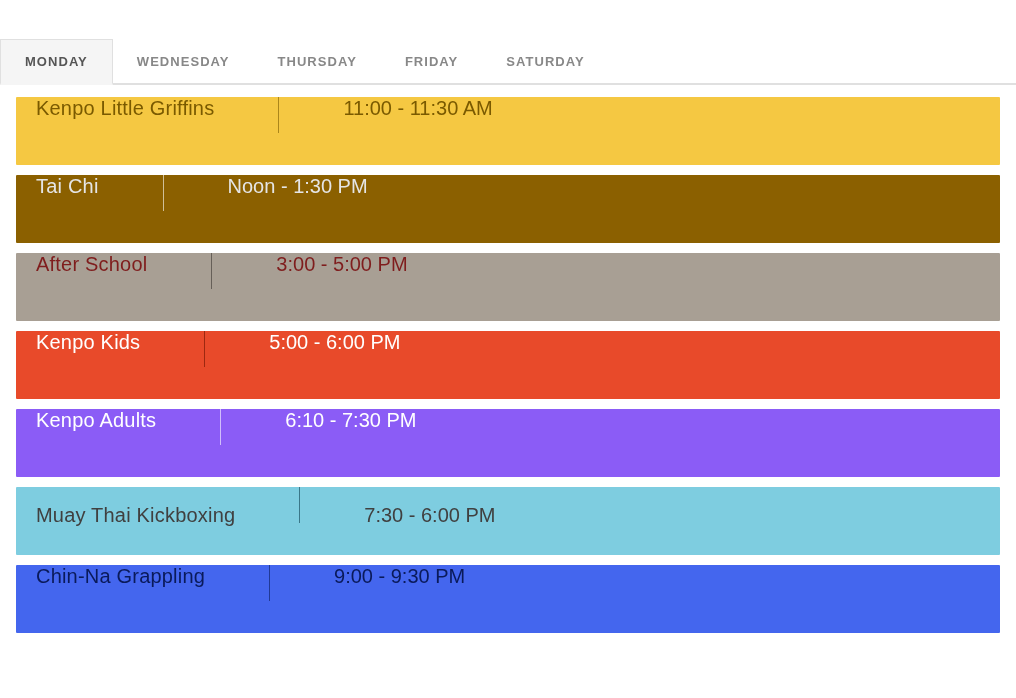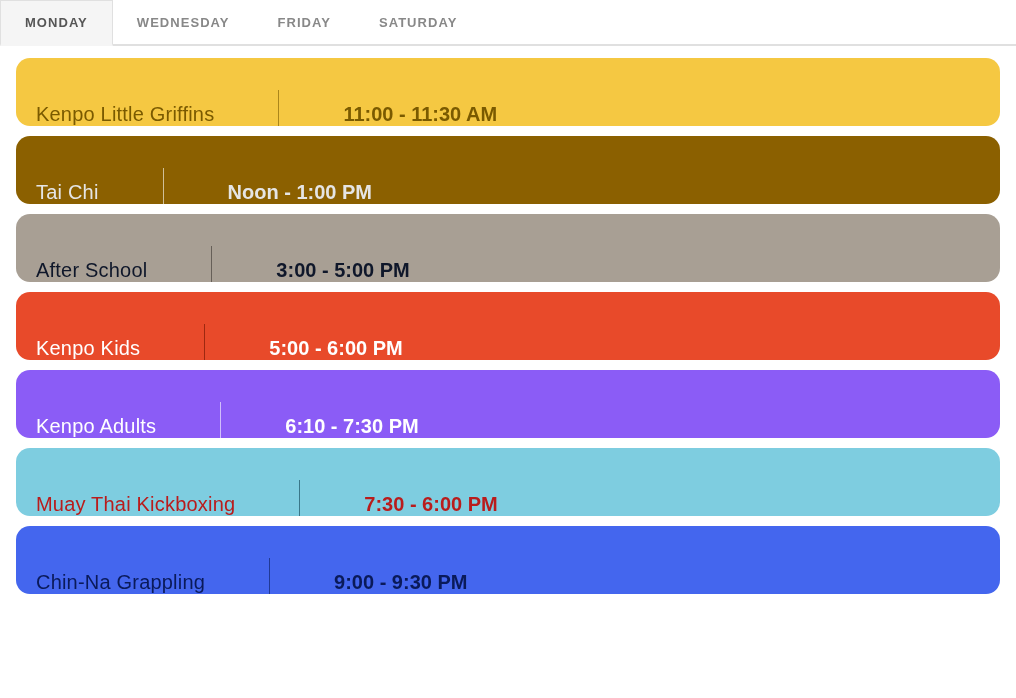--- a/index.html
+++ b/index.html
@@ -31,20 +31,21 @@
       padding: 14px 24px;
       font-size: 13px;
       font-weight: 600;
       letter-spacing: 0.08em;
       color: #888888;
       cursor: pointer;
       text-transform: uppercase;
       border: none;
       background: none;
       position: relative;
+      margin-top: 39px;
     }
 
     .day-tab.active {
       color: #555555;
       background: #f5f5f5;
       border-top: 1px solid #e0e0e0;
       border-left: 1px solid #e0e0e0;
       border-right: 1px solid #e0e0e0;
       margin-bottom: -2px;
       border-bottom: 2px solid #f5f5f5;
@@ -53,43 +54,43 @@
     
     .schedule-rows {
       padding: 12px 16px;
       display: flex;
       flex-direction: column;
       gap: 10px;
     }
 
     .schedule-row {
       display: flex;
-      align-items: flex-end;
+      align-items: flex-start;
       padding: 0 20px;
       height: 68px;
-      border-radius: 14px;
+      border-radius: 1px;
       gap: 44px;
     }
 
     .class-name {
       font-size: 20px;
       font-weight: 500;
       letter-spacing: 0.01em;
     }
 
     .divider {
       width: 1px;
       height: 36px;
       margin: 0 20px;
       opacity: 0.6;
     }
 
     .class-time {
       font-size: 20px;
-      font-weight: 700;
+      font-weight: 400;
     }
 
     
     .row-yellow {
       background-color: #F5C842;
     }
     .row-yellow .class-name,
     .row-yellow .class-time {
       color: #7a5a00;
     }
@@ -106,21 +107,21 @@
     }
     .row-brown .divider {
       background-color: #ffffff;
     }
 
     .row-gray {
       background-color: #A89F94;
     }
     .row-gray .class-name,
     .row-gray .class-time {
-      color: #0f172a;
+      color: #7f1d1d;
     }
     .row-gray .divider {
       background-color: #3a3530;
     }
 
     .row-red {
       background-color: #E84A2A;
     }
     .row-red .class-name,
     .row-red .class-time {
@@ -139,21 +140,22 @@
     }
     .row-green .divider {
       background-color: #ffffff;
     }
 
     .row-lightblue {
       background-color: #7ECDE0;
     }
     .row-lightblue .class-name,
     .row-lightblue .class-time {
-      color: #b91c1c;
+      color: #404040;
+      margin-top: 17px;
     }
     .row-lightblue .divider {
       background-color: #0d3d4d;
     }
 
     .row-blue {
       background-color: #4466EE;
     }
     .row-blue .class-name,
     .row-blue .class-time {
@@ -164,36 +166,37 @@
     }
   </style>
 </head>
 <body>
 
 <div class="schedule-container">
 
   <div class="day-tabs">
     <button class="day-tab active">MONDAY</button>
     <button class="day-tab">WEDNESDAY</button>
+    <button class="day-tab">THURSDAY</button>
     <button class="day-tab">FRIDAY</button>
     <button class="day-tab">SATURDAY</button>
   </div>
 
   <div class="schedule-rows">
 
     <div class="schedule-row row-yellow">
       <span class="class-name">Kenpo Little Griffins</span>
       <div class="divider"></div>
       <span class="class-time">11:00 - 11:30 AM</span>
     </div>
 
     <div class="schedule-row row-brown">
       <span class="class-name">Tai Chi</span>
       <div class="divider"></div>
-      <span class="class-time">Noon - 1:00 PM</span>
+      <span class="class-time">Noon - 1:30 PM</span>
     </div>
 
     <div class="schedule-row row-gray">
       <span class="class-name">After School</span>
       <div class="divider"></div>
       <span class="class-time">3:00 - 5:00 PM</span>
     </div>
 
     <div class="schedule-row row-red">
       <span class="class-name">Kenpo Kids</span>

